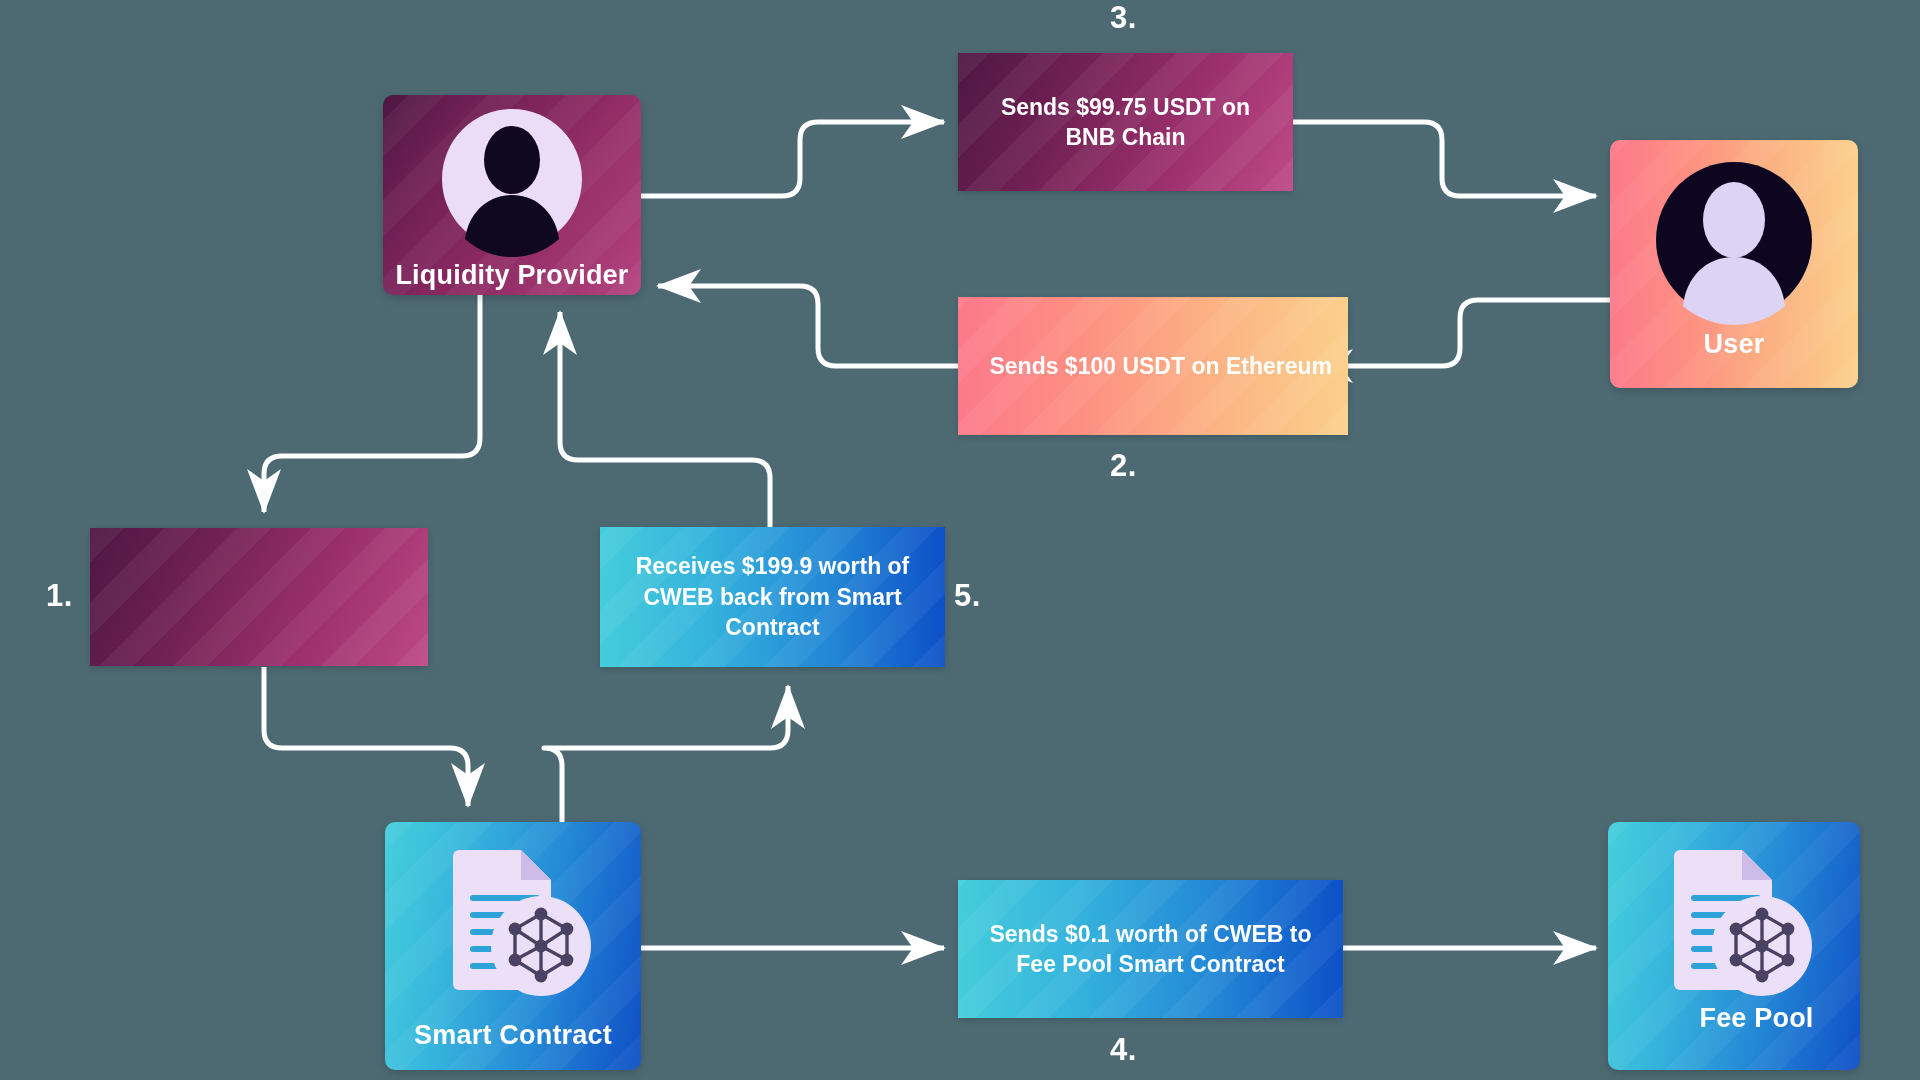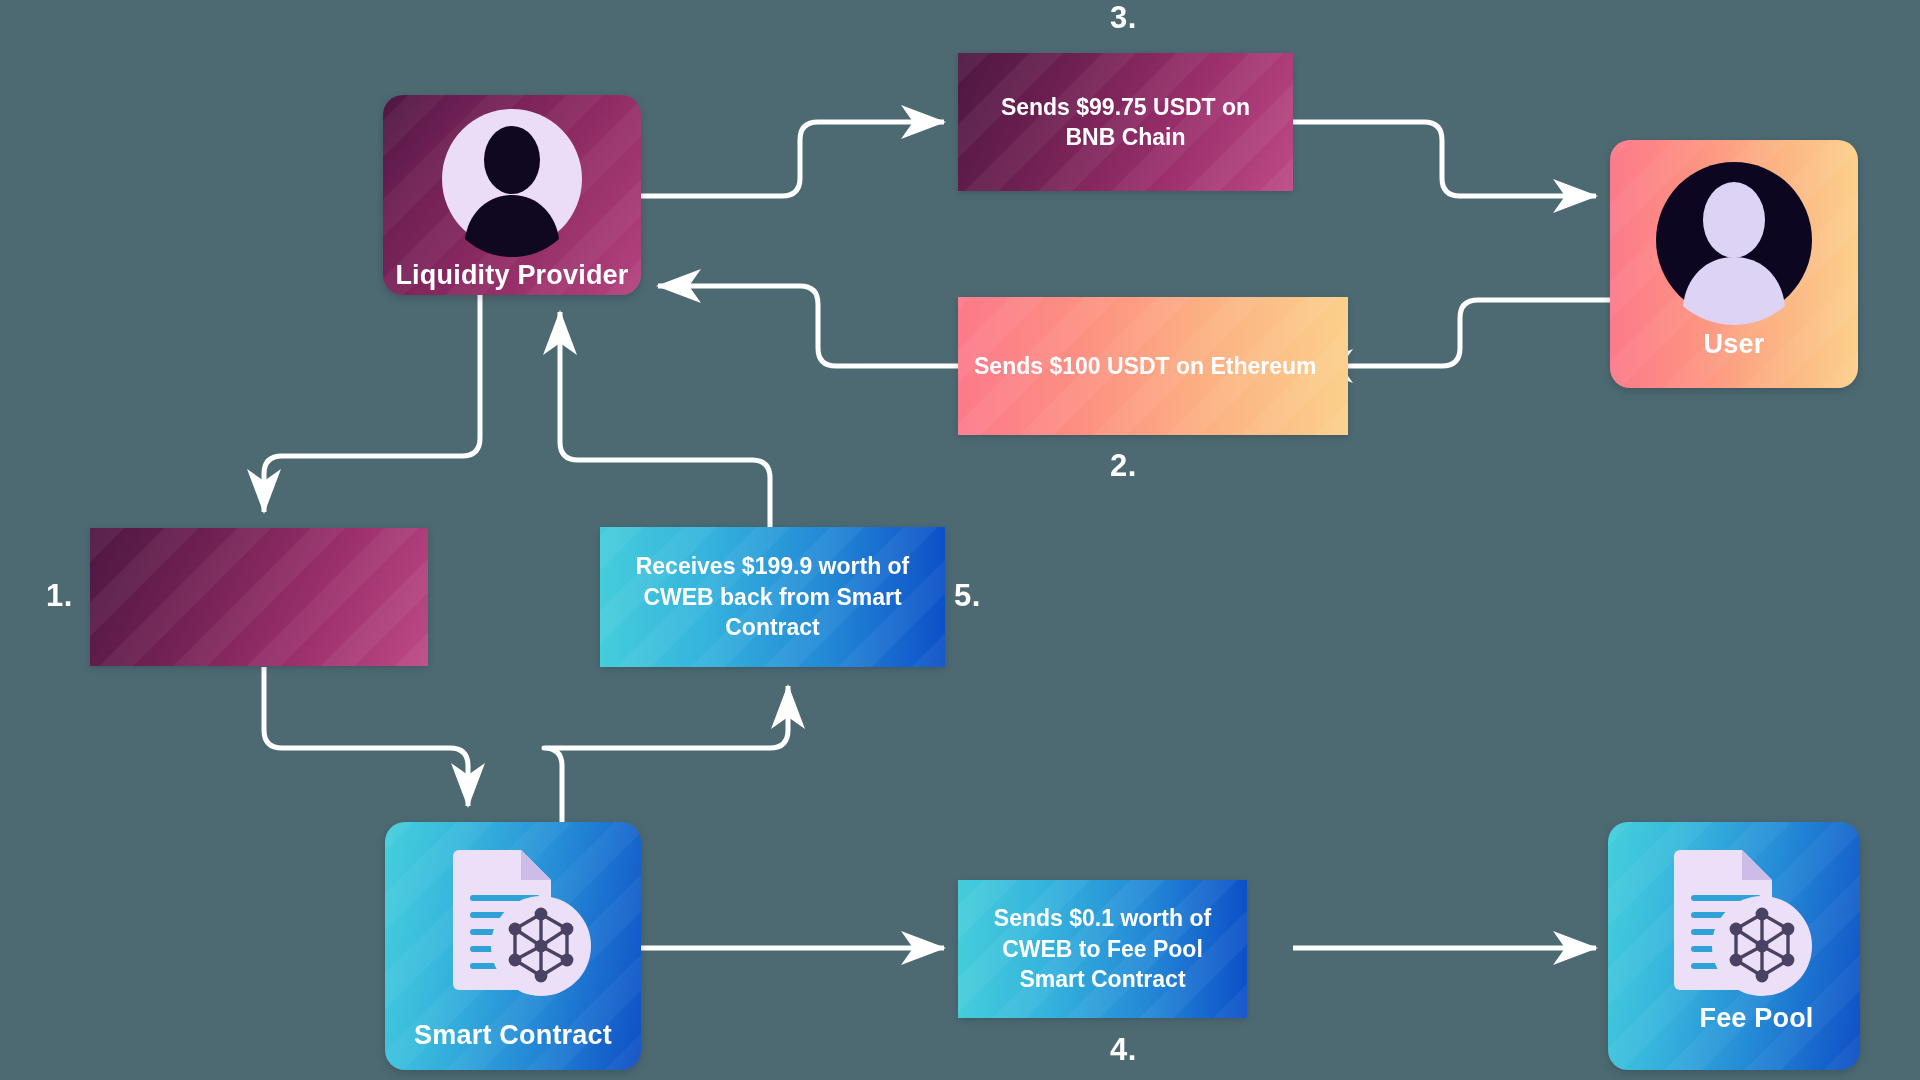--- a/index.html
+++ b/index.html
@@ -22,21 +22,21 @@
     position: absolute;
     left: 0; top: 0;
     width: 1920px;
     height: 1080px;
     pointer-events: none;
   }
 
   
   .node {
     position: absolute;
-    border-radius: 20px;
+    border-radius: 10px;
     box-sizing: border-box;
     display: flex;
     flex-direction: column;
     align-items: center;
     justify-content: flex-start;
     box-shadow: 0 3px 10px rgba(0,0,0,.18);
     overflow: hidden;
   }
   .node .node-icon {
     flex: 0 0 auto;
@@ -62,21 +62,21 @@
       rgba(255,255,255,0) 56px);
     pointer-events: none;
   }
 
   
   .msg {
     position: absolute;
     box-sizing: border-box;
     display: flex;
     align-items: center;
-    justify-content: flex-start;
+    justify-content: flex-end;
     text-align: center;
     color: #ffffff;
     font-weight: bold;
     font-size: 23px;
     line-height: 1.32;
     padding: 6px 16px;
     box-shadow: 0 2px 7px rgba(0,0,0,.16);
     overflow: hidden;
   }
   .msg .msg-text { position: relative; z-index: 2; }
@@ -259,19 +259,19 @@
     <div class="msg-stripes"></div>
   </div>
   <div class="step-num" style="left:46px; top:578px;">1.</div>
 
   <div class="msg grad-blue" style="left:600px; top:527px; width:345px; height:140px;">
     <div class="msg-stripes"></div>
     <span class="msg-text">Receives $199.9 worth of CWEB back from Smart Contract</span>
   </div>
   <div class="step-num" style="left:954px; top:578px;">5.</div>
 
-  <div class="msg grad-blue" style="left:958px; top:880px; width:289px; height:138px;">
+  <div class="msg grad-blue" style="left:958px; top:880px; width:385px; height:138px;">
     <div class="msg-stripes"></div>
     <span class="msg-text">Sends $0.1 worth of CWEB to Fee Pool Smart Contract</span>
   </div>
   <div class="step-num" style="left:1110px; top:1032px;">4.</div>
 
 </div>
 
 </body></html>

